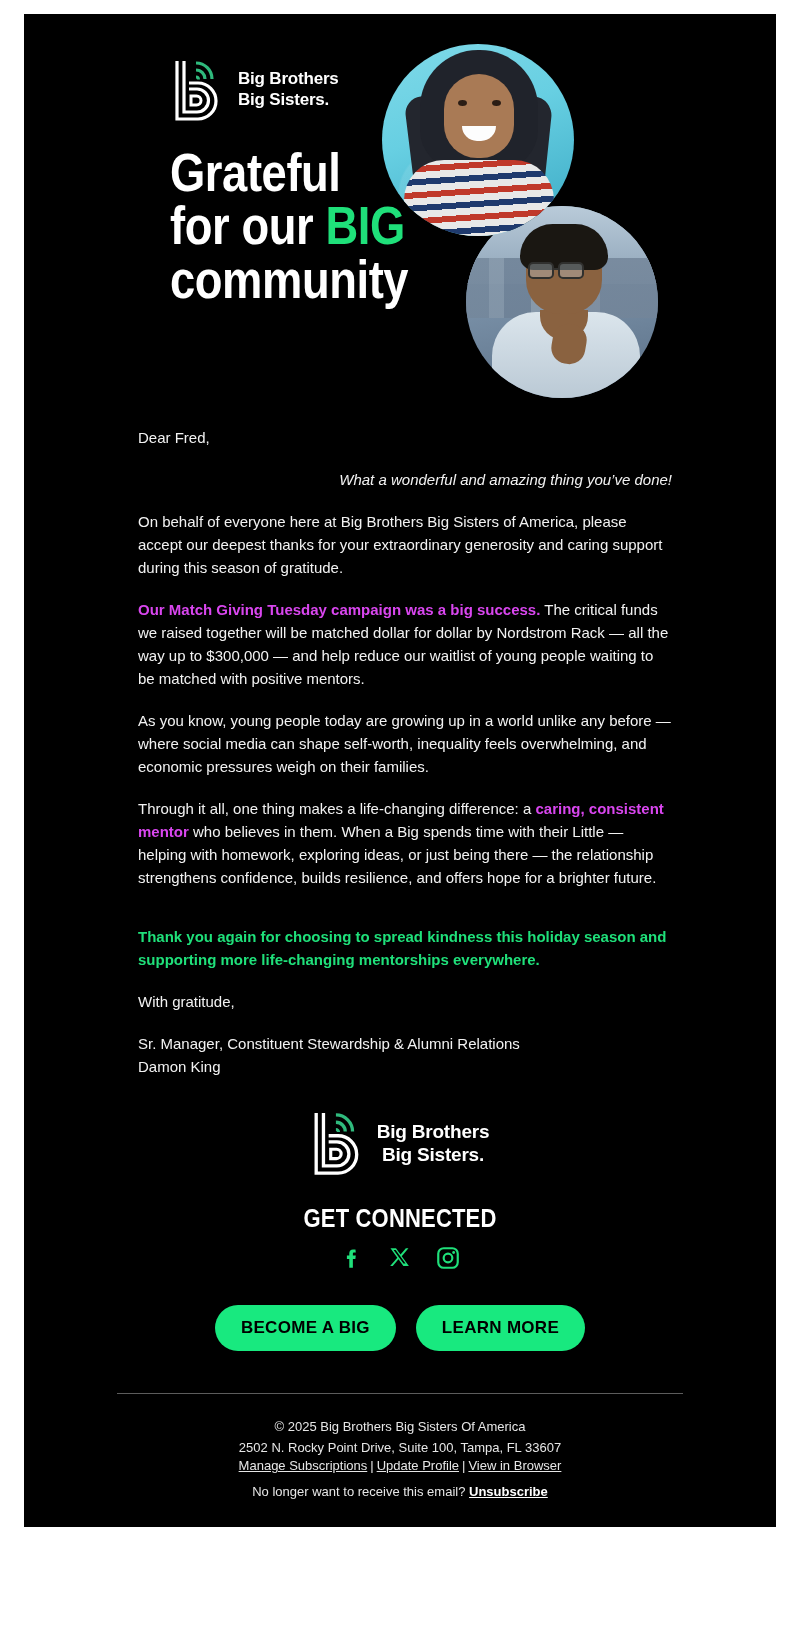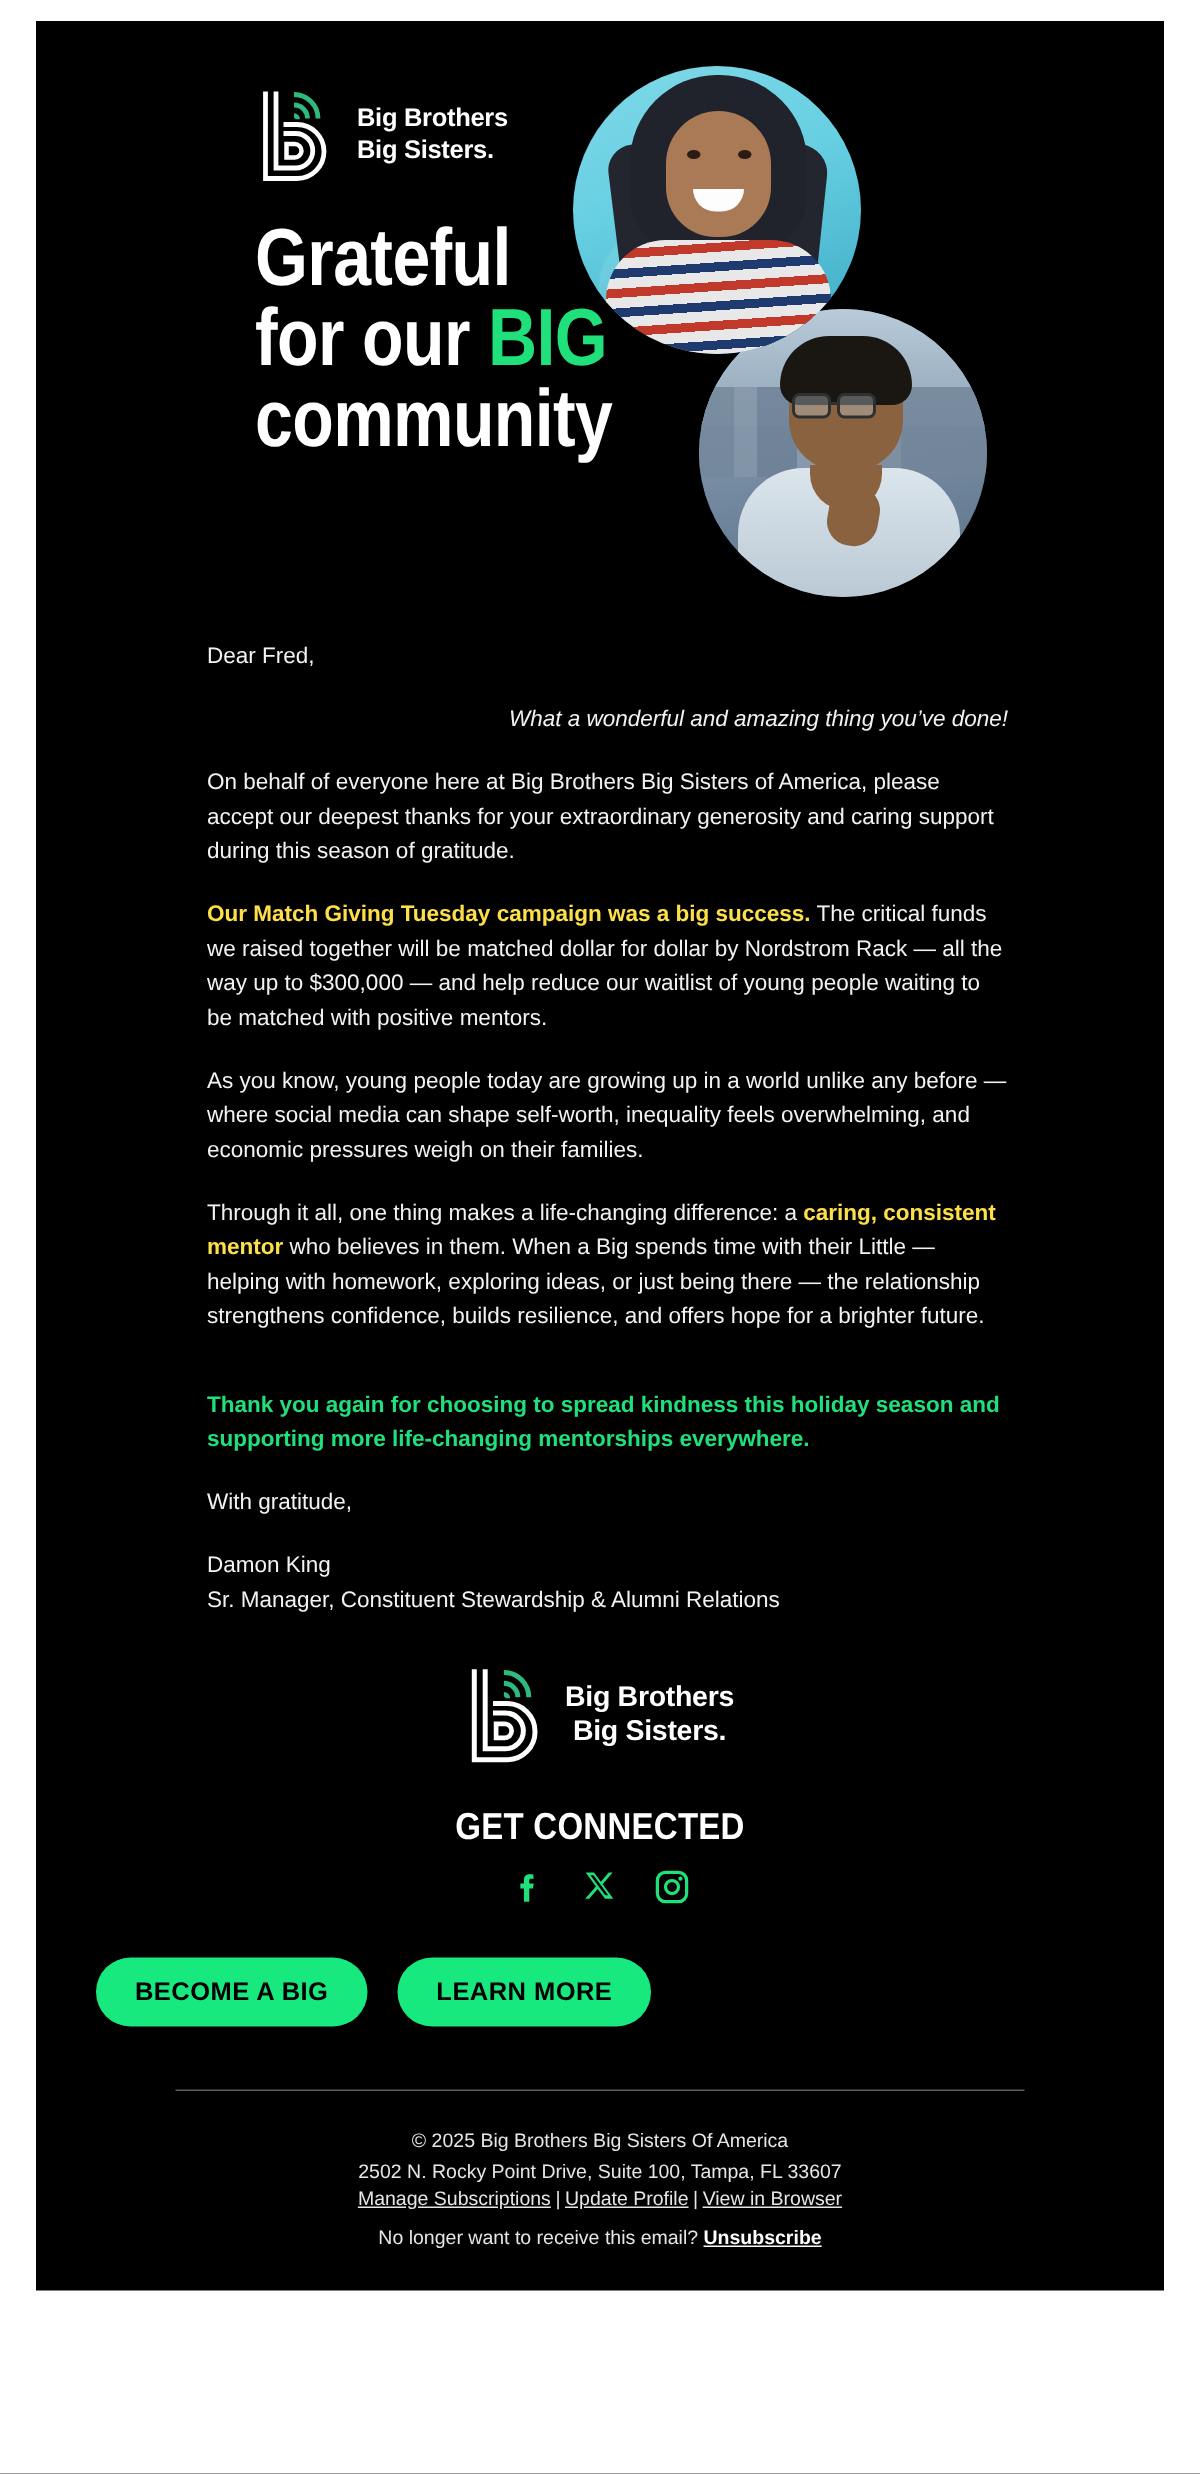--- a/index.html
+++ b/index.html
@@ -164,21 +164,21 @@
     padding: 22px 104px 0 114px;
   }
   .letter p {
     color: #f2f2f2;
     font-size: 15px;
     line-height: 23px;
     margin-bottom: 19px;
     font-family: "Liberation Sans", sans-serif;
   }
   .letter p.italic { font-style: italic; text-align: right; }
-  .letter .g { color: #fde047; font-weight: bold; }
+  .letter .g { color: #d946ef; font-weight: bold; }
   .letter p.all-green { color: #1fe07a; font-weight: bold; margin-top: 36px; }
   .sig { margin-top: 6px; }
   .sig p { margin-bottom: 0; }
   .sig .gap { height: 19px; }
 
   
   .footer { padding: 30px 0 0 0; text-align: center; }
   .footer-logo {
     display: inline-flex; align-items: center; gap: 12px;
     margin-bottom: 26px;
@@ -195,21 +195,21 @@
     transform: scaleX(0.88);
     margin-bottom: 12px;
   }
   .socials {
     display: flex; justify-content: center; align-items: center;
     gap: 22px; margin-bottom: 34px;
   }
   .social-icon { width: 26px; height: 26px; display: block; }
 
   .cta-row {
-    display: flex; align-items: center;
+    display: flex; justify-content: center; align-items: center;
     gap: 20px; padding: 0 40px; margin-bottom: 42px;
   }
   .cta {
     background: #18e97f;
     color: #000000;
     border: none;
     border-radius: 26px;
     height: 46px;
     min-width: 164px;
     padding: 0 26px;
@@ -291,22 +291,22 @@
     <p class="italic">What a wonderful and amazing thing you’ve done!</p>
     <p>On behalf of everyone here at Big Brothers Big Sisters of America, please accept our deepest thanks for your extraordinary generosity and caring support during this season of gratitude.</p>
     <p><span class="g">Our Match Giving Tuesday campaign was a big success.</span><span> The critical funds we raised together will be matched dollar for dollar by Nordstrom Rack — all the way up to $300,000 — and help reduce our waitlist of young people waiting to be matched with positive mentors.</span></p>
     <p>As you know, young people today are growing up in a world unlike any before — where social media can shape self-worth, inequality feels overwhelming, and economic pressures weigh on their families.</p>
     <p><span>Through it all, one thing makes a life-changing difference: a </span><span class="g">caring, consistent mentor</span><span> who believes in them. When a Big spends time with their Little — helping with homework, exploring ideas, or just being there — the relationship strengthens confidence, builds resilience, and offers hope for a brighter future.</span></p>
     <p class="all-green">Thank you again for choosing to spread kindness this holiday season and supporting more life-changing mentorships everywhere.</p>
 
     <div class="sig">
       <p>With gratitude,</p>
       <div class="gap"></div>
+      <p>Sr. Manager, Constituent Stewardship &amp; Alumni Relations</p>
       <p>Damon King</p>
-      <p>Sr. Manager, Constituent Stewardship &amp; Alumni Relations</p>
     </div>
   </div>
 
   <div class="footer">
 
     <div class="footer-logo">
       <svg class="logo-mark" viewBox="0 0 52 66">
         <path d="M5 4 V62 H26 a18 18 0 0 0 0-36 H17" fill="none" stroke="#ffffff" stroke-width="3.2"></path>
         <path d="M12 4 V55 H25 a11.5 11.5 0 0 0 0-23 H17" fill="none" stroke="#ffffff" stroke-width="3.2"></path>
         <path d="M19 39 V48 h5.5 a4.5 4.5 0 0 0 0-9 z" fill="none" stroke="#ffffff" stroke-width="3"></path>

